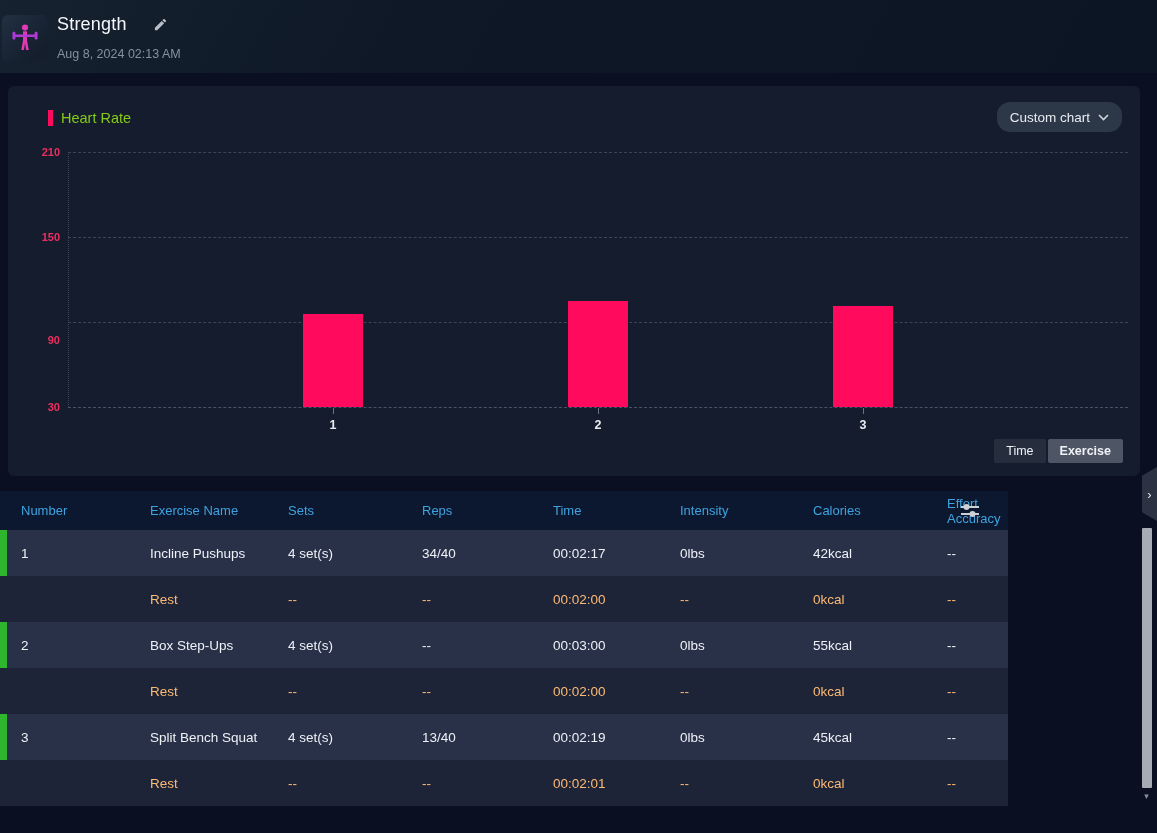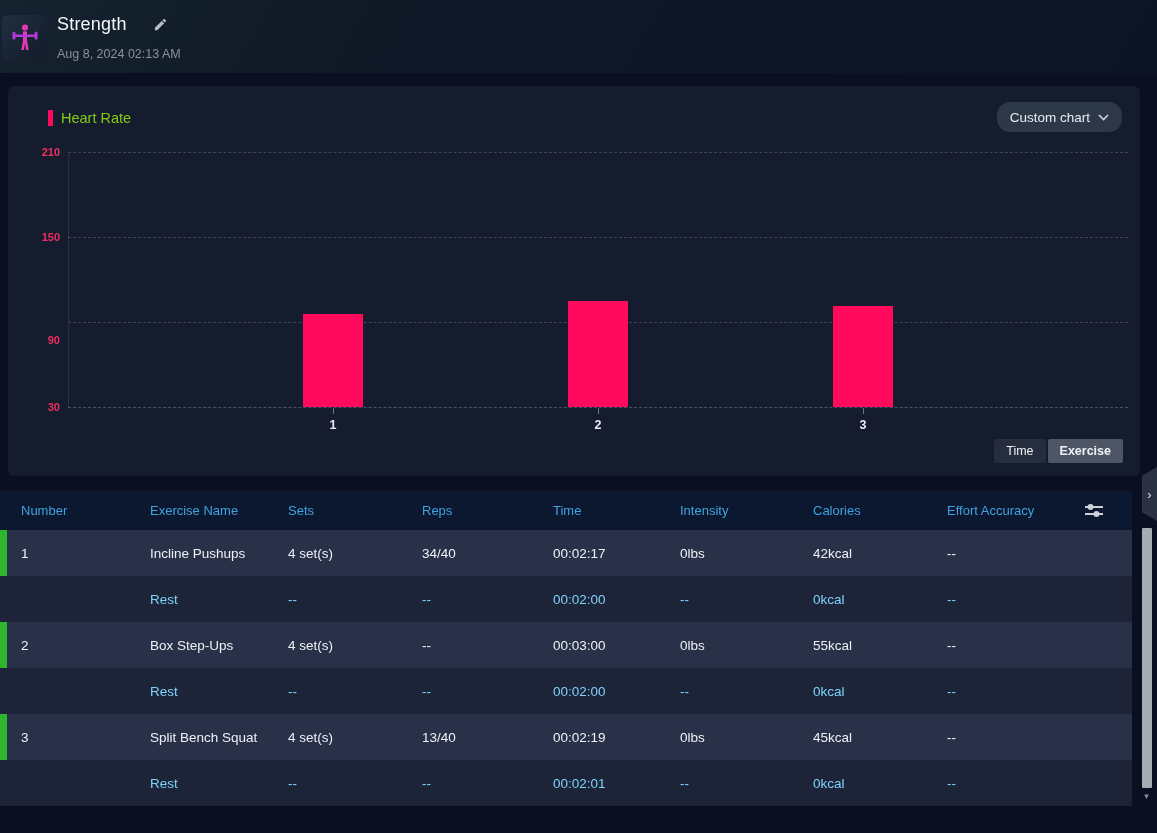--- a/index.html
+++ b/index.html
@@ -69,37 +69,37 @@
 
   
   .side-tab {
     position:absolute; right:0; top:467px; width:15px; height:54px;
     background:#2b3242; clip-path:polygon(0 16%,100% 0,100% 100%,0 84%);
     display:flex; align-items:center; justify-content:center;
     color:#dfe3e9; font-size:13px; cursor:pointer;
   }
 
   
-  .exercise-table { position:absolute; left:0; top:491px; width:1132px; }
+  .exercise-table { position:absolute; left:0; top:491px; width:1008px; }
   .thead, .trow {
     display:grid;
     grid-template-columns:129px 138px 134px 131px 127px 133px 134px 1fr;
     padding-left:21px; align-items:center;
   }
   .thead {
     height:39px; background:#0c1830; color:#3fa3e0; font-size:13px;
     position:relative;
   }
   .col-settings { position:absolute; right:28px; top:11px; cursor:pointer; }
   .trow { height:46px; font-size:13.5px; position:relative; }
   .trow.exercise { background:#293149; color:#eef1f6; }
   .trow.exercise::before {
     content:""; position:absolute; left:0; top:0; bottom:0; width:7px; background:#2eb62e;
   }
-  .trow.rest { background:#1d2437; color:#7dd3fc; }
+  .trow.rest { background:#1d2437; color:#fdba74; }
 
   
   .scrollbar {
     position:absolute; right:5px; top:528px; width:11px; height:282px;
     display:flex; flex-direction:column; align-items:center;
   }
   .scroll-thumb { width:10px; height:260px; background:#a7abb3; border-radius:1px; }
   .scroll-arrow { margin-top:4px; color:#8a8f98; font-size:9px; line-height:8px; }
 </style>
 </head>

